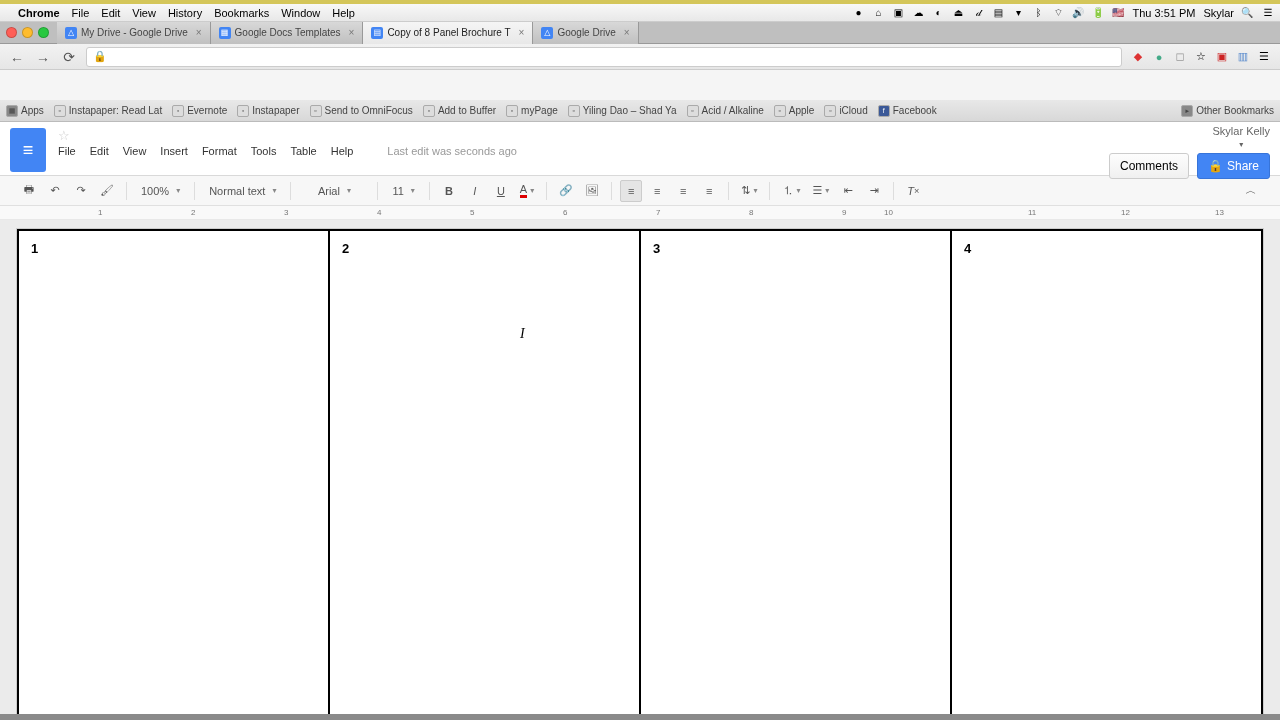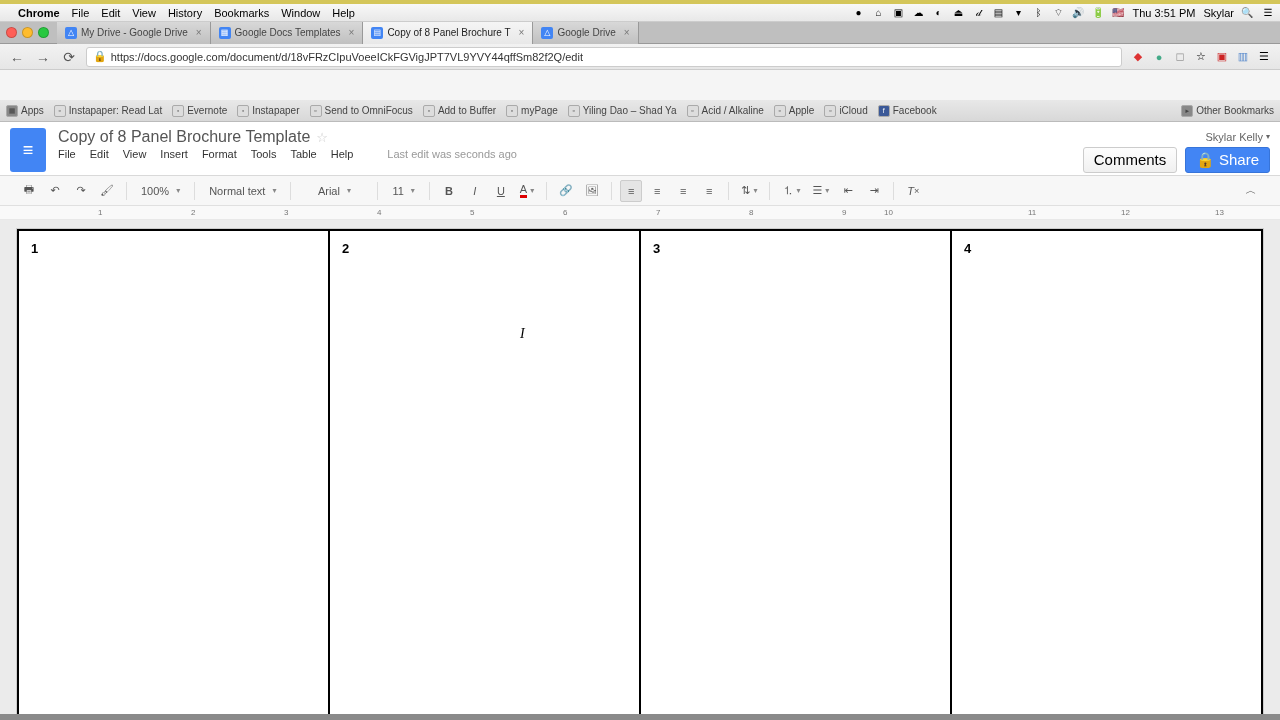--- a/index.html
+++ b/index.html
@@ -41,22 +41,22 @@
 
 
 .gdocs-header { background: #fff; height: 54px; display: flex; padding: 6px 10px 0 10px; border-bottom: 1px solid #d9d9d9; }
 .gdocs-logo { width: 36px; height: 44px; background: #4285f4; border-radius: 3px; display: flex; align-items: center; justify-content: center; color: #fff; font-size: 18px; margin-right: 12px; }
 .gdocs-title-area { flex: 1; }
 .gdocs-title { font-size: 16px; color: #555; margin-bottom: 2px; display: flex; align-items: center; gap: 6px; }
 .gdocs-star { color: #ccc; font-size: 13px; }
 .gdocs-menus { display: flex; gap: 14px; font-size: 11px; color: #333; align-items: center; }
 .gdocs-menus .status { color: #999; margin-left: 20px; }
 .gdocs-right { display: flex; align-items: center; gap: 8px; }
-.gdocs-user { font-size: 11px; color: #666; display: flex; align-items: center; gap: 3px; }
-.gdocs-btn { height: 26px; padding: 0 10px; font-size: 15px; border: 1px solid #ccc; border-radius: 3px; background: linear-gradient(#fdfdfd,#f0f0f0); display: flex; align-items: center; gap: 4px; }
+.gdocs-user { font-size: 11px; color: #666; display: flex; align-items: center; gap: 3px; flex-direction: column; }
+.gdocs-btn { height: 26px; padding: 0 10px; font-size: 12px; border: 1px solid #ccc; border-radius: 3px; background: linear-gradient(#fdfdfd,#f0f0f0); display: flex; align-items: center; gap: 4px; }
 .gdocs-btn.share { background: #4285f4; color: #fff; border-color: #3774d9; }
 
 
 .gdocs-toolbar { height: 30px; background: #f7f7f7; display: flex; align-items: center; padding: 0 18px; gap: 4px; border-bottom: 1px solid #e0e0e0; }
 .tbtn { height: 22px; min-width: 22px; display: flex; align-items: center; justify-content: center; padding: 0 4px; font-size: 11px; color: #555; border-radius: 2px; }
 .tbtn.sel { background: #e5e5e5; border: 1px solid #ccc; }
 .tsep { width: 1px; height: 18px; background: #ddd; margin: 0 4px; }
 .tbtn.wide { padding: 0 6px; gap: 4px; }
 .tbtn .caret { font-size: 8px; color: #888; margin-left: 3px; }
 .tbtn.expand { margin-left: auto; }
@@ -142,21 +142,20 @@
       </div>
   </div>
 </div>
 
 <div class="url-row">
   <span class="nav-btn">←</span>
   <span class="nav-btn">→</span>
   <span class="nav-btn">⟳</span>
   <div class="url-box">
     <span class="lock">🔒</span>
-    <span>https://docs.google.com/document/d/18vFRzCIpuVoeeICkFGVigJPT7VL9YVY44qffSm82f2Q/edit</span>
   </div>
   <div class="ext-icons">
     <span style="color:#d33">◆</span>
     <span style="color:#4a8">●</span>
     <span style="color:#999">◻</span>
     <span>☆</span>
     <span style="color:#c22">▣</span>
     <span style="color:#58c">▥</span>
     <span>☰</span>
   </div>
@@ -214,21 +213,20 @@
   <div class="bm other folder">
       <span class="bm-icon">▸</span>
       <span>Other Bookmarks</span>
     </div>
 </div>
 
 <div class="gdocs-header">
   <div class="gdocs-logo">≡</div>
   <div class="gdocs-title-area">
     <div class="gdocs-title">
-      <span>Copy of 8 Panel Brochure Template</span>
       <span class="gdocs-star">☆</span>
     </div>
     <div class="gdocs-menus">
       <span>File</span>
       <span>Edit</span>
       <span>View</span>
       <span>Insert</span>
       <span>Format</span>
       <span>Tools</span>
       <span>Table</span>

